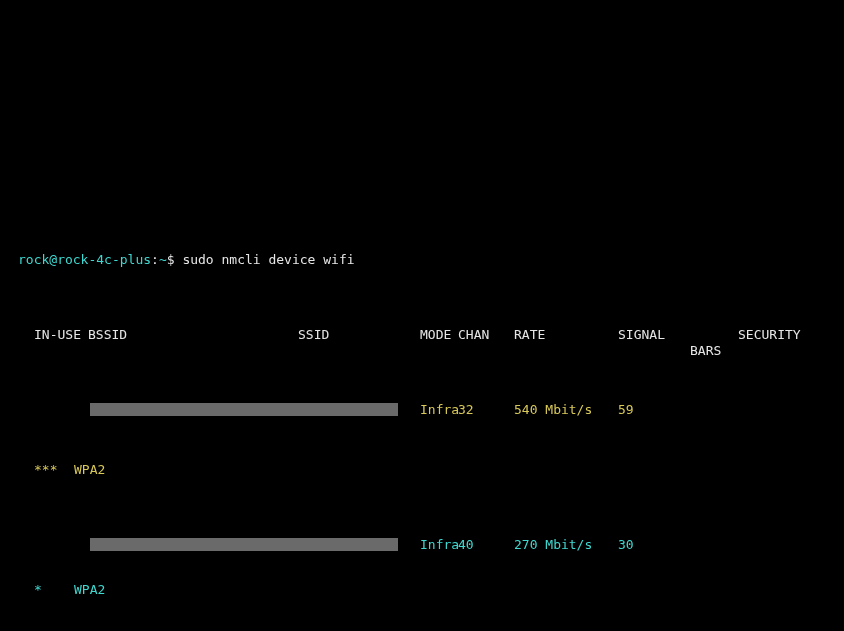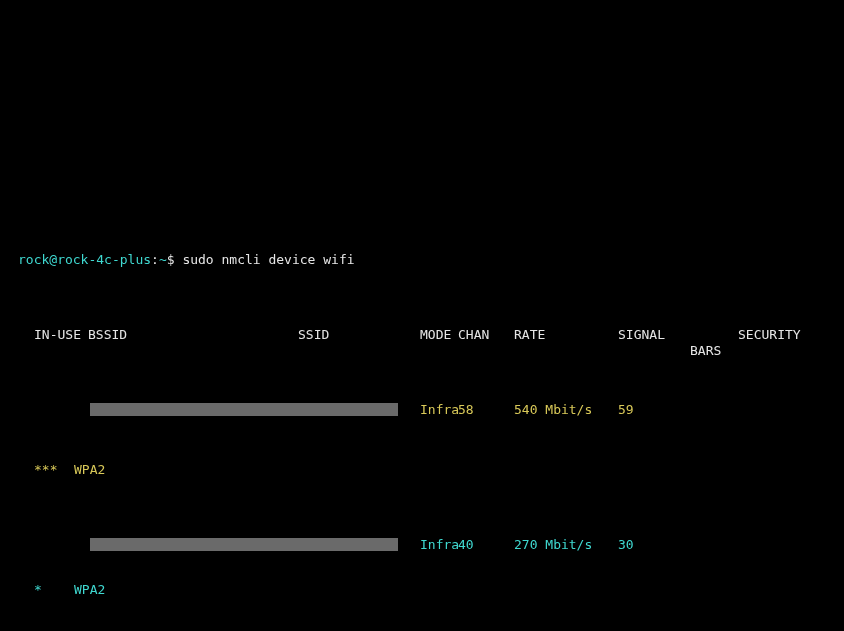--- a/index.html
+++ b/index.html
@@ -64,21 +64,21 @@
     <span class="cell c-rate  white">RATE</span>
     <span class="cell c-signal white">SIGNAL</span>
     <span class="cell c-bars  white">BARS</span>
     <span class="cell c-sec   white">SECURITY</span>
   </div>
 
   
   <div class="row">
     <span class="redact" style="left:72px;width:308px"></span>
     <span class="cell c-mode  yellow">Infra</span>
-    <span class="cell c-chan  yellow">58</span>
+    <span class="cell c-chan  yellow">32</span>
     <span class="cell c-rate  yellow">540 Mbit/s</span>
     <span class="cell c-signal yellow">59</span>
   </div>
   
   <div class="row">
     <span class="cell c-inuse yellow">***</span>
     <span class="cell c-secval yellow">WPA2</span>
   </div>
 
   

